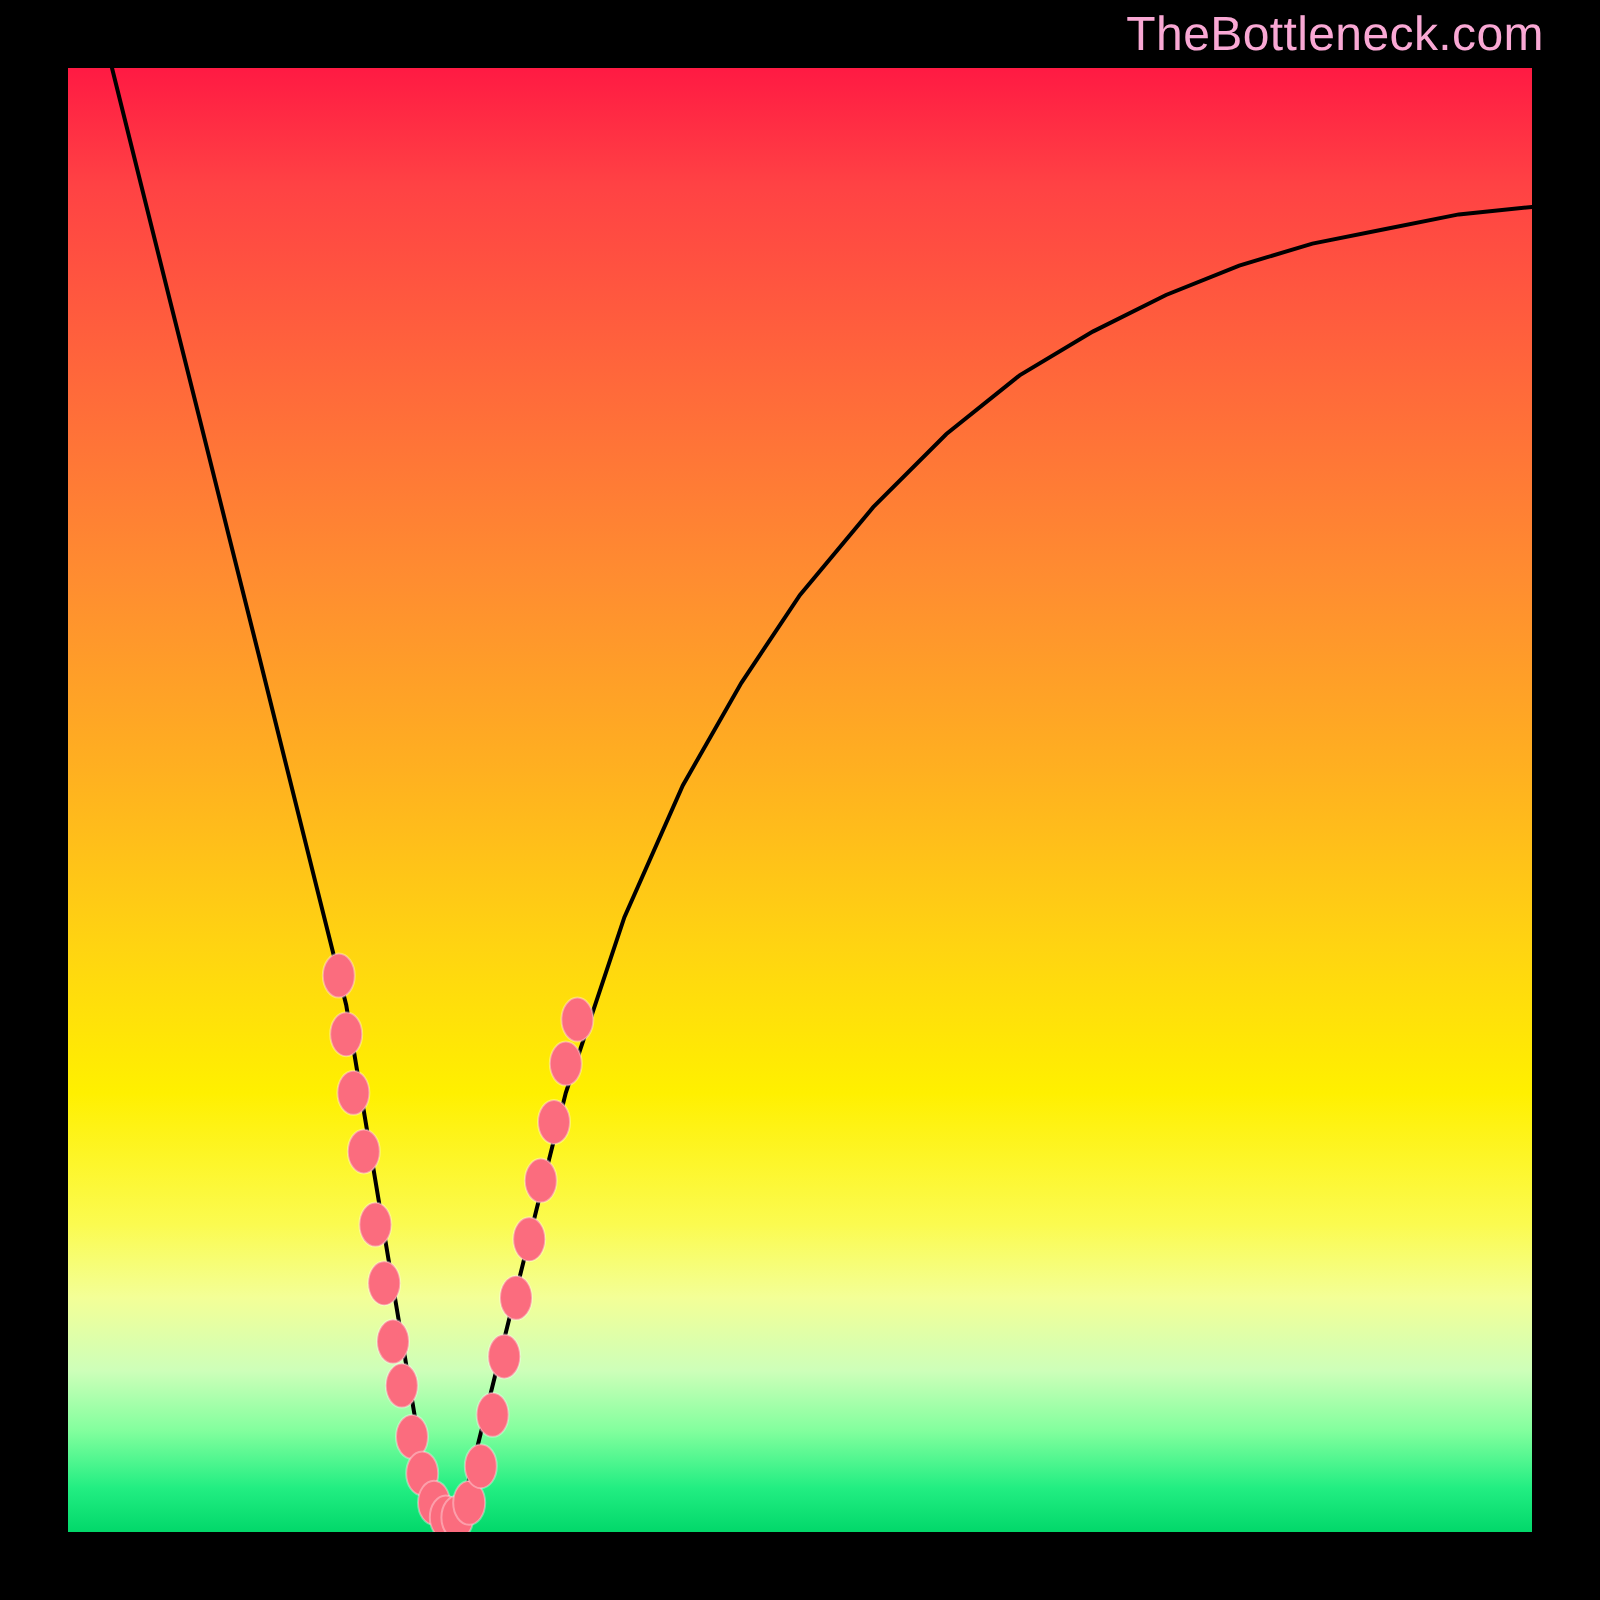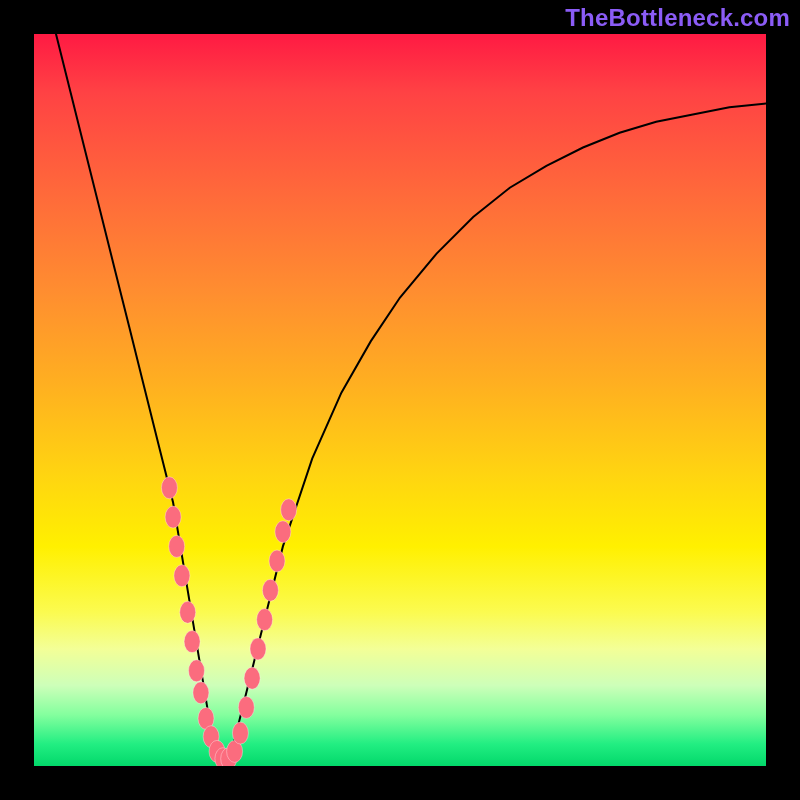--- a/index.html
+++ b/index.html
@@ -36,24 +36,24 @@
       #f3ff97 84%,
       #cdffb9 89%,
       #84ff9e 93%,
       #22ee82 97%,
       #02d86a 100%
     );
   }
   .watermark {
     position: absolute;
     top: 4px;
-    right: 10px;
+    right: 28px;
     font-size: 24px;
-    font-weight: 700;
-    color: #8b5cf6;
+    font-weight: 400;
+    color: #f9a8d4;
     letter-spacing: 0.2px;
     user-select: none;
   }
   svg.overlay {
     position: absolute;
     left: 0;
     top: 0;
     width: 732px;
     height: 732px;
   }

